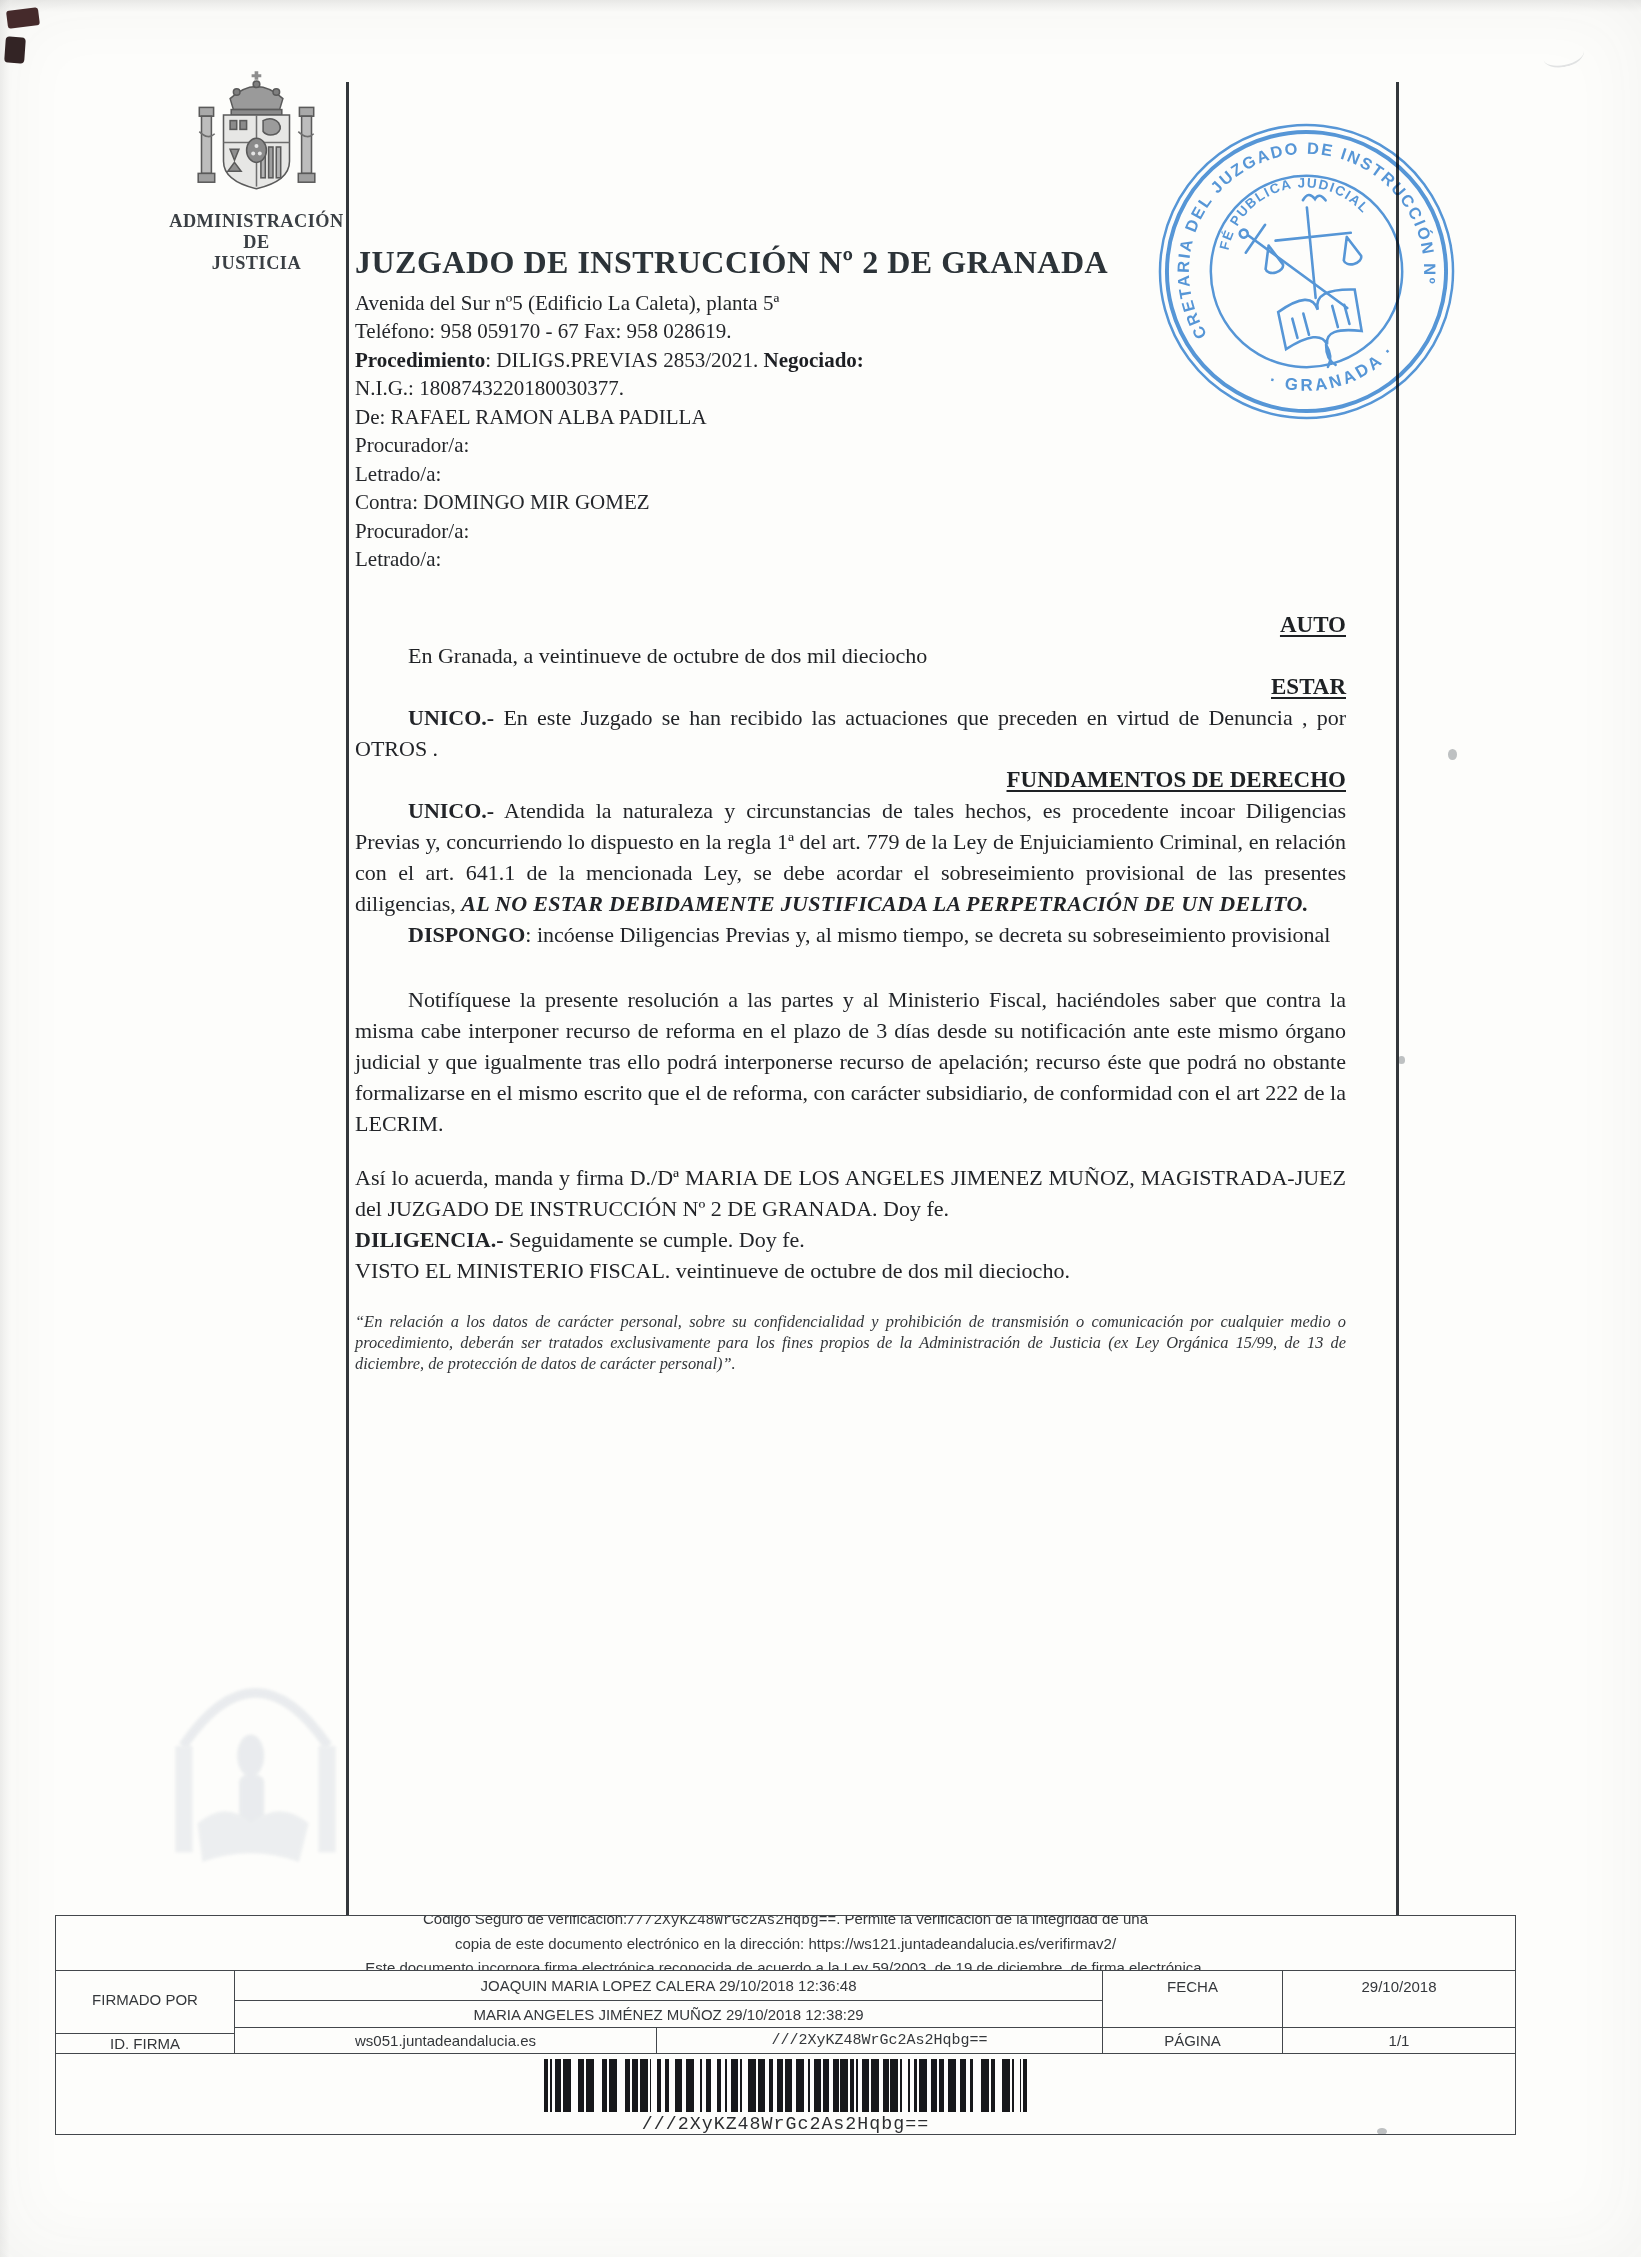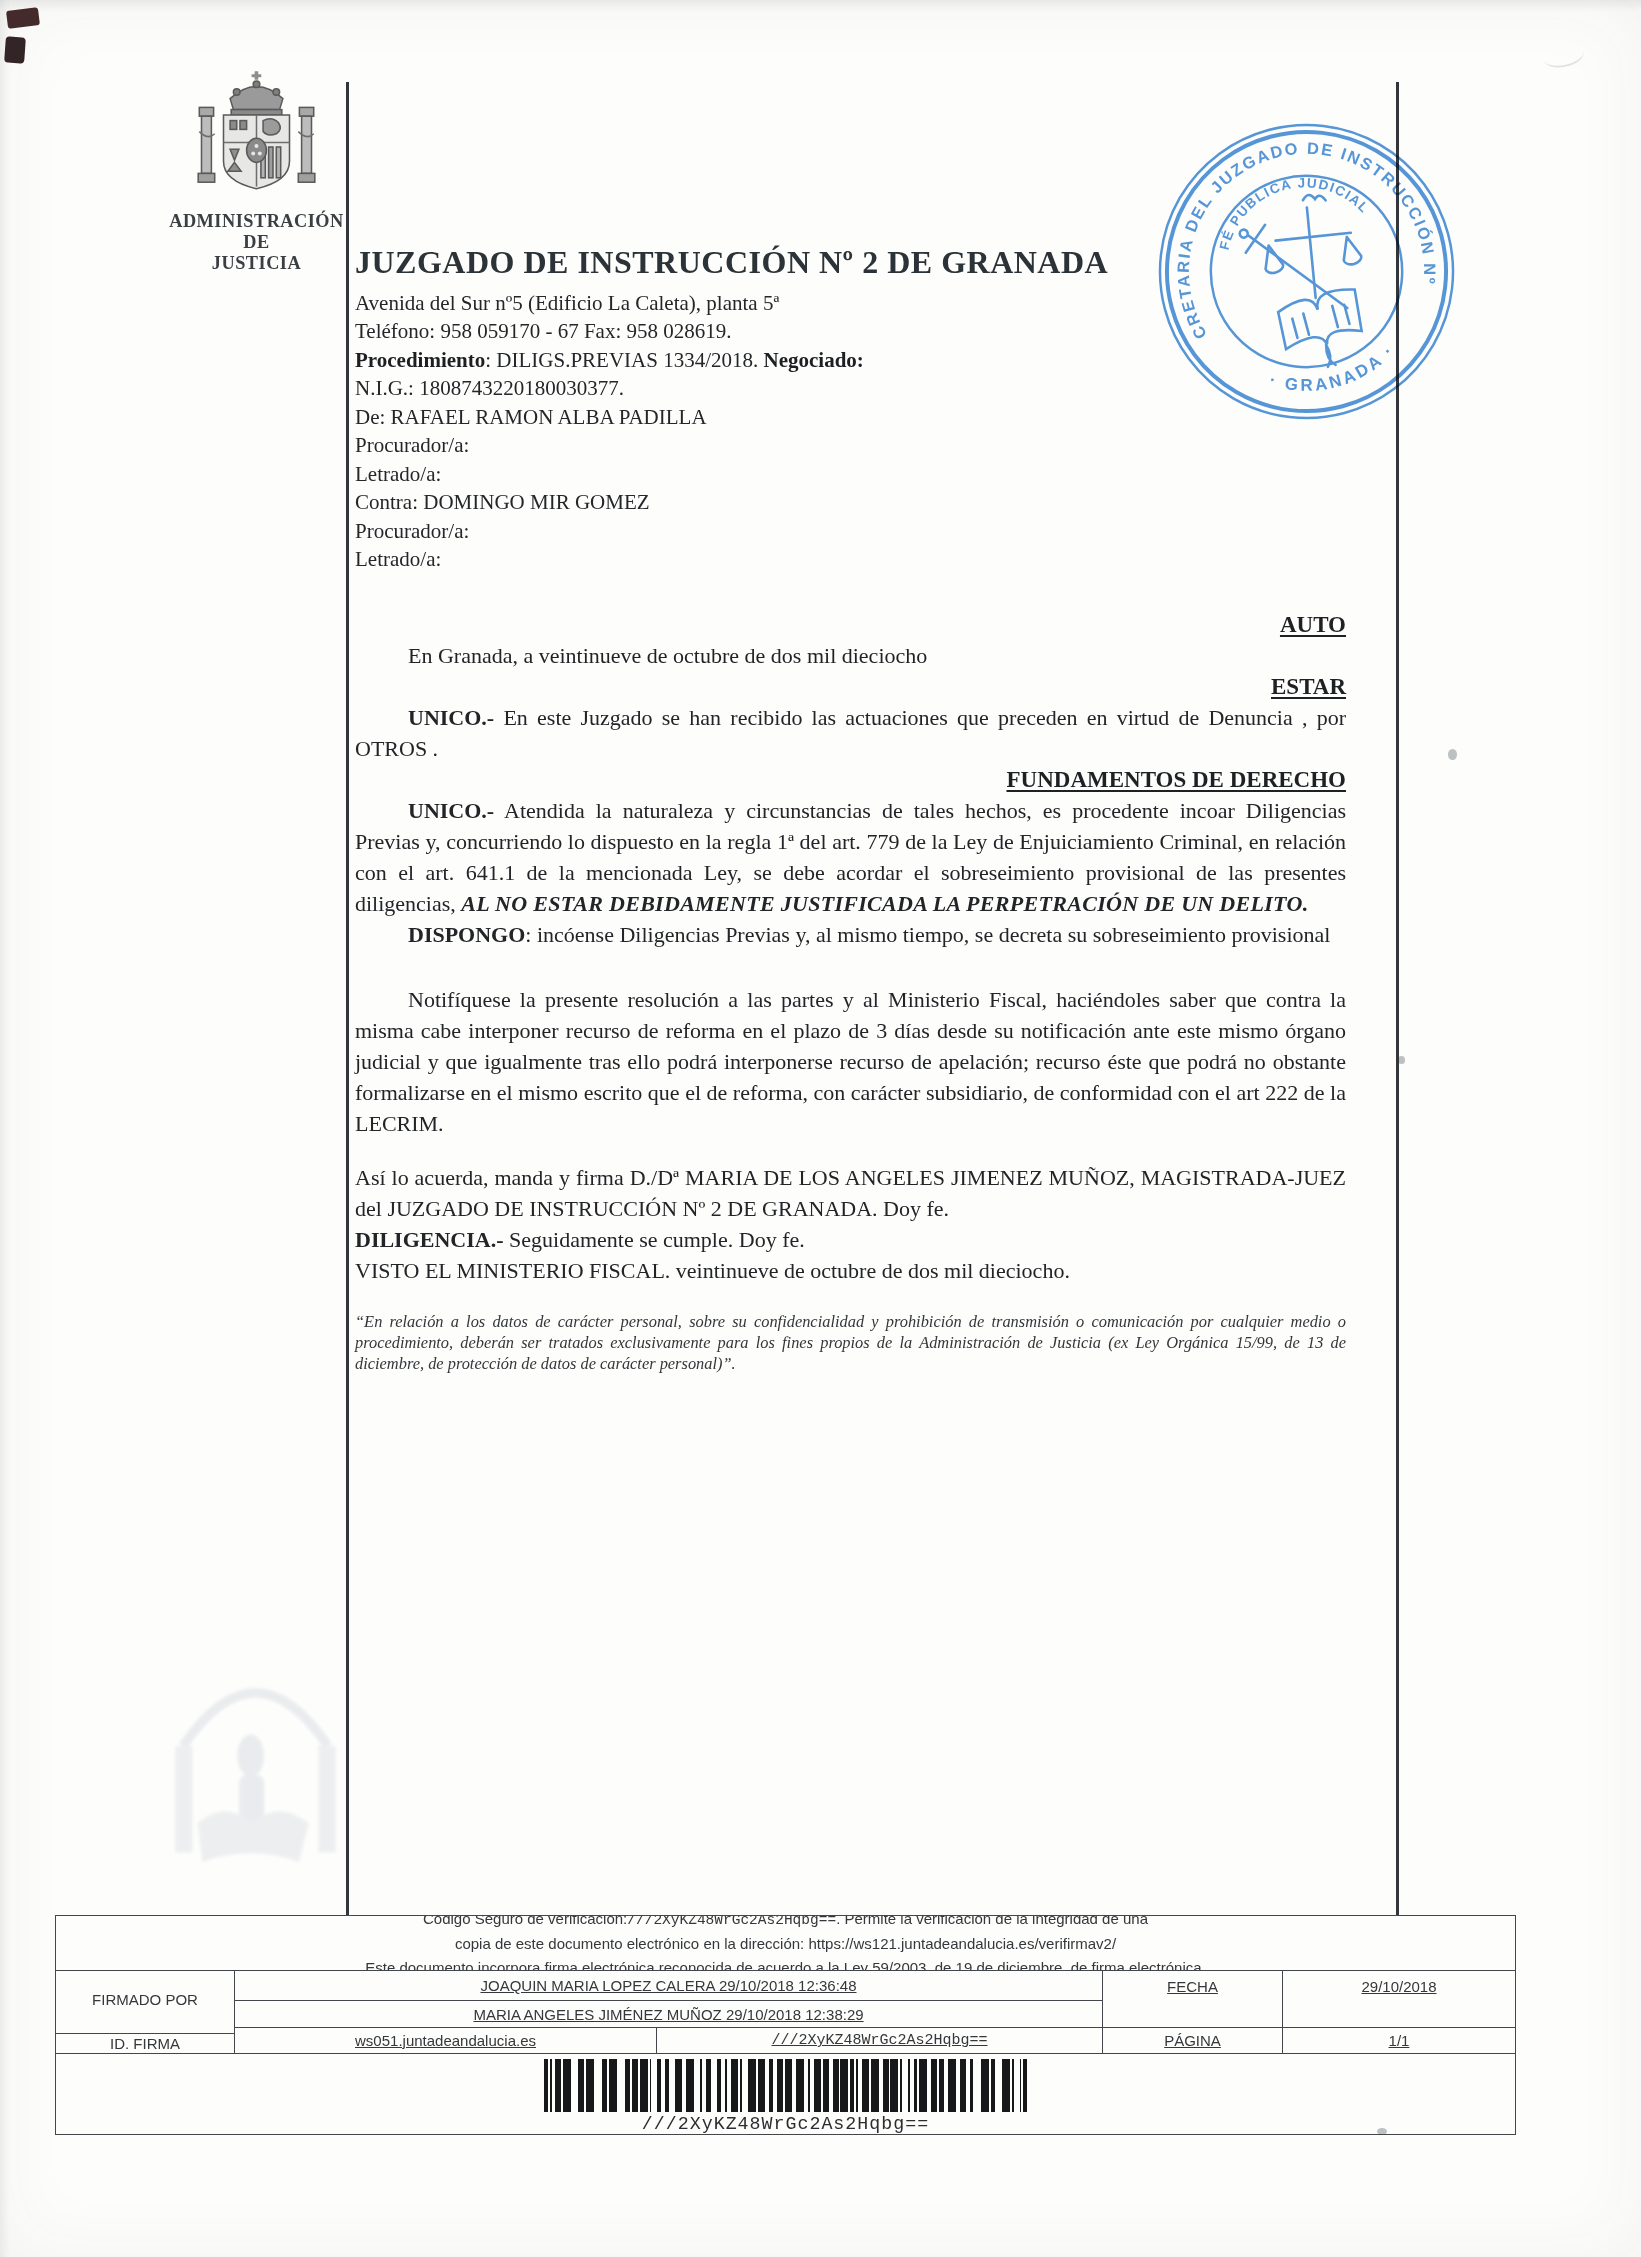--- a/index.html
+++ b/index.html
@@ -43,21 +43,21 @@
   .stamp-wrap{position:absolute;left:1157px;top:122px;width:299px;height:299px;
         transform:rotate(-15deg);mix-blend-mode:multiply;opacity:.93;}
   .watermark{position:absolute;left:154px;top:1630px;opacity:.16;filter:blur(1.4px);}
 
   .ftable{position:absolute;left:55px;top:1915px;width:1459px;border:1.9px solid #43474b;
         display:grid;grid-template-columns:178px 422px 446px 180px 1fr;
         grid-template-rows:54px 30px 27px 26px 81px;
         font-family:"Liberation Sans","DejaVu Sans",sans-serif;font-size:15px;color:#34373b;}
   .fc{display:flex;align-items:center;justify-content:center;text-align:center;overflow:hidden;}
   .bt{border-top:1.9px solid #43474b;}
-  .bl{border-left:1.9px solid #43474b;text-decoration:underline;}
+  .bl{border-left:1.9px solid #43474b;}
   .fhdr{grid-area:1/1/2/6;flex-direction:column;line-height:24px;justify-content:center;}
   .c-firmado{grid-area:2/1/4/2;}
   .c-signer1{grid-area:2/2/3/4;}
   .c-fechal{grid-area:2/4/4/5;align-items:flex-start;padding-top:6.8px;}
   .c-fechav{grid-area:2/5/4/6;align-items:flex-start;padding-top:6.8px;}
   .c-signer2{grid-area:3/2/4/4;}
   .c-idl{grid-area:4/1/5/2;margin-top:6px;}
   .c-idh{grid-area:4/2/5/3;}
   .c-idc{grid-area:4/3/5/4;}
   .c-pagl{grid-area:4/4/5/5;}
@@ -137,21 +137,21 @@
   </svg>
 
   <div class="vline vline-left"></div>
   <div class="vline vline-right"></div>
 
   <div class="doc-col">
     <h1 class="court-title">JUZGADO DE INSTRUCCIÓN Nº 2 DE GRANADA</h1>
     <div class="hdr-lines">
       <div>Avenida del Sur nº5 (Edificio La Caleta), planta 5ª</div>
       <div>Teléfono: 958 059170 - 67  Fax: 958 028619.</div>
-      <div><b>Procedimiento</b><span>: DILIGS.PREVIAS  1334/2018. </span><b>Negociado:</b></div>
+      <div><b>Procedimiento</b><span>: DILIGS.PREVIAS  2853/2021. </span><b>Negociado:</b></div>
       <div>N.I.G.: 1808743220180030377.</div>
       <div>De: RAFAEL RAMON ALBA PADILLA</div>
       <div>Procurador/a:</div>
       <div>Letrado/a:</div>
       <div>Contra: DOMINGO MIR GOMEZ</div>
       <div>Procurador/a:</div>
       <div>Letrado/a:</div>
     </div>
 
     <div class="heading mt-sec"><span>AUTO</span></div>

